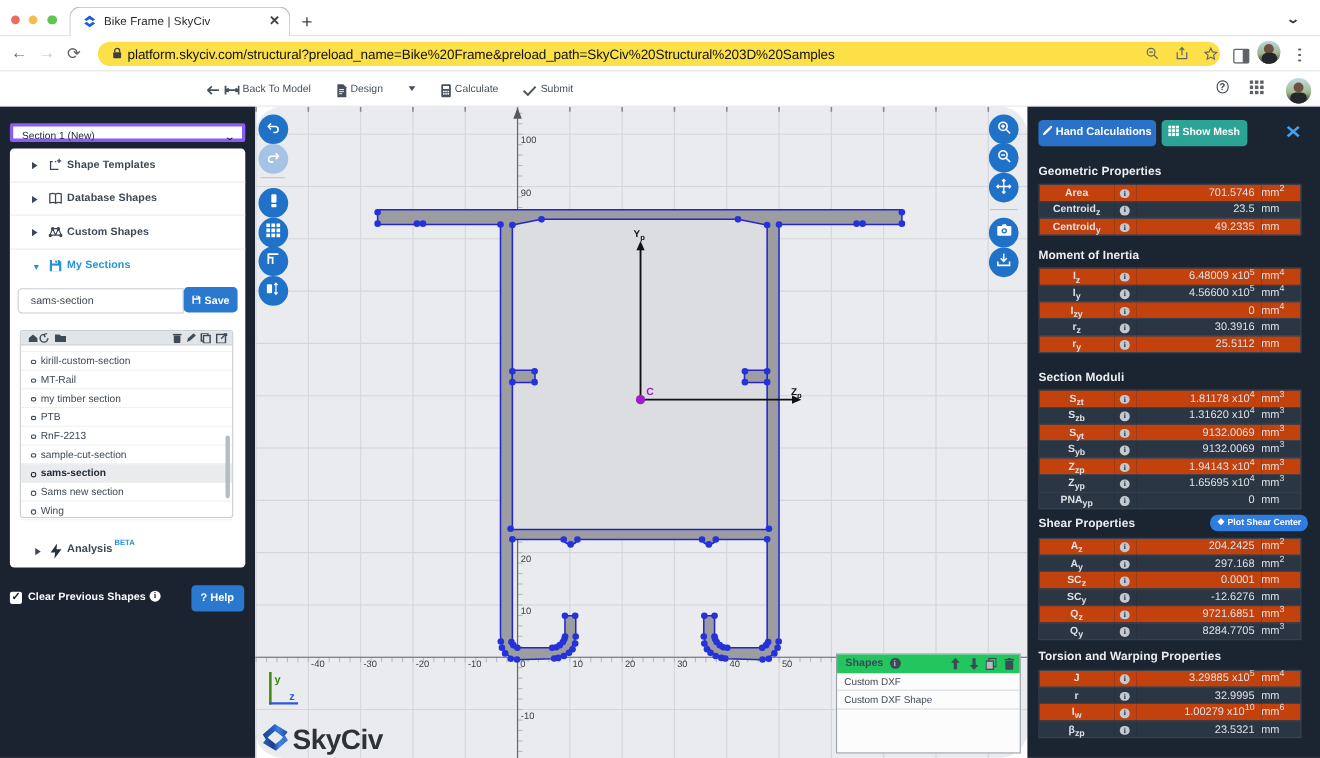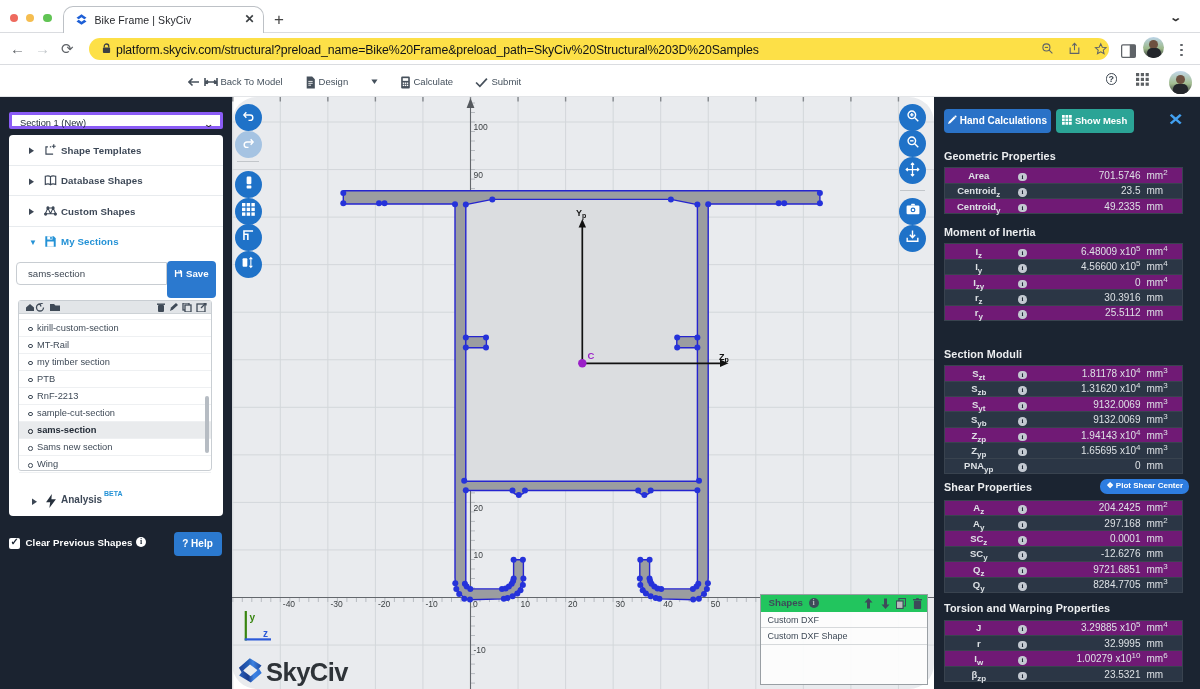--- a/index.html
+++ b/index.html
@@ -31,21 +31,21 @@
 #secsel .ch { position:absolute; right:7px; top:1px; color:#222; font-size:9px; transform:scaleX(1.5);}
 #card1 { position:absolute; left:9px; top:38px; width:214px; height:381px; background:#fff; border-radius:4px; }
 .srow { position:relative; height:30.5px; border-bottom:1px solid #e8ebee; }
 .srow .car { position:absolute; left:20px; top:11px; font-size:6.5px; color:#3c4654; transform:scaleY(1.3);}
 .srow .lab { position:absolute; left:52px; top:9.5px; font-size:9.7px; font-weight:bold; color:#3d4857; white-space:nowrap; letter-spacing:.1px;}
 .srow svg { position:absolute; left:35px; top:8px; }
 #myrow { border-bottom:none; height:32px;}
 #myrow .lab, #myrow .car { color:#2492d6; }
 #inprow { position:absolute; left:7px; top:126px; width:200px; height:25px; }
 #inp { position:absolute; left:0; top:1px; width:151px; height:23px; border:1px solid #c8cdd2; border-radius:4px 0 0 4px; background:#fff; font-size:9.7px; color:#3f4854; line-height:21px; padding-left:11px;}
-#savebtn { position:absolute; left:151px; top:0; width:49px; height:37px; background:#2b79cf; border-radius:4px; color:#fff; font-weight:bold; font-size:9.7px; text-align:center; line-height:25px;}
+#savebtn { position:absolute; left:151px; top:0; width:49px; height:23px; background:#2b79cf; border-radius:4px; color:#fff; font-weight:bold; font-size:9.7px; text-align:center; line-height:25px;}
 #listbox { position:absolute; left:8.5px; top:165px; width:194px; height:171px; background:#fff; border:1px solid #c9ced3; border-radius:3px;}
 #listbar { height:12.5px; background:#e2e5e8; border-bottom:1px solid #cdd2d6; position:relative;}
 #listbody { position:relative; font-size:9.3px; color:#3f4a57; border-top:1px solid #eef0f2; margin-top:5px;}
 #listbody > div { height:17.1px; line-height:17px; padding-left:9.5px; border-bottom:1px solid #eef0f2; position:relative;}
 #listbody > div.sel { background:#e9ebed; font-weight:bold; color:#222b36; }
 .oi { display:inline-block; width:4.5px; height:4.5px; border:1.8px solid #3f4a57; border-radius:50%; margin-right:4.5px; vertical-align:-0.5px;}
 .sel .oi { border-color:#1c242e; }
 #sbar { position:absolute; right:1.5px; top:95px; width:4.5px; height:57px; background:#b6bcc3; border-radius:2px;}
 #anrow { position:absolute; left:0; top:352px; width:214px; height:29px; }
 #anrow .car { position:absolute; left:23px; top:10px; font-size:6.5px; color:#3c4654; transform:scaleY(1.3);}
@@ -71,24 +71,24 @@
 #hcalc { position:absolute; left:9.5px; top:12px; width:107px; height:24px; background:#2a72c7; border-radius:4px; color:#fff; font-size:10px; font-weight:bold; text-align:center; line-height:24px; white-space:nowrap;}
 #showmesh { position:absolute; left:122px; top:12px; width:77.5px; height:24px; background:#2ba496; border-radius:4px; color:#fff; font-size:9.5px; font-weight:bold; text-align:center; line-height:24px; white-space:nowrap;}
 #closex { position:absolute; left:1169px; top:110px; font-size:16px; font-weight:bold; color:#42a0f0; transform:scaleX(1.15);}
 #ptables { position:absolute; left:10px; top:53px; width:249px; }
 .phead { font-size:10.8px; font-weight:bold; color:#eceef0; line-height:13px; margin-bottom:4.2px; white-space:nowrap; letter-spacing:.1px;}
 .phead-row { position:relative; height:15px; margin-bottom:4.5px;}
 .phead-row .phead { position:absolute; left:0; top:1px; }
 .plotbtn { position:absolute; right:4px; top:-1px; height:14.5px; background:#2e7de0; border-radius:7px; color:#fff; font-size:8px; font-weight:bold; line-height:14.5px; padding:0 6px; }
 .plotdia { font-size:8px; }
 .ptab { width:239px; border-collapse:collapse; border:1px solid #39434f; table-layout:fixed; }
-.ptab.t0 { margin-bottom:11.6px; } .ptab.t1 { margin-bottom:27px; } .ptab.t2 { margin-bottom:6.1px; } .ptab.t3 { margin-bottom:9.5px; } .ptab.t4 { margin-bottom:0; }
+.ptab.t0 { margin-bottom:11.6px; } .ptab.t1 { margin-bottom:16px; } .ptab.t2 { margin-bottom:6.1px; } .ptab.t3 { margin-bottom:9.5px; } .ptab.t4 { margin-bottom:0; }
 .ptab td { border-top:1px solid #39434f; height:15.4px; font-size:10px; padding:0; line-height:13px; color:#dde1e5; }
 .ptab td sub, .ptab td sup { line-height:0; }
-.ptab tr.odd { background:#701a75; }
+.ptab tr.odd { background:#c2410c; }
 .ptab tr.even { background:#2b3645; }
 td.lab { width:68px; text-align:center; font-weight:bold; font-size:9.5px; }
 .lab sub { font-size:8px; }
 td.inf { width:20px; text-align:center; }
 .ii { display:inline-block; width:8.5px; height:8.5px; border-radius:50%; background:#c3c9d1; color:#1b2431; font-size:7px; font-weight:bold; line-height:8.5px; text-align:center; font-family:"Liberation Serif",serif;}
 td.val { text-align:right; padding-right:6px; }
 .val sup { font-size:8px; }
 td.unit { text-align:left; padding-left:0; }
 .unit sup { font-size:8px; }
 sup { vertical-align:super; }

